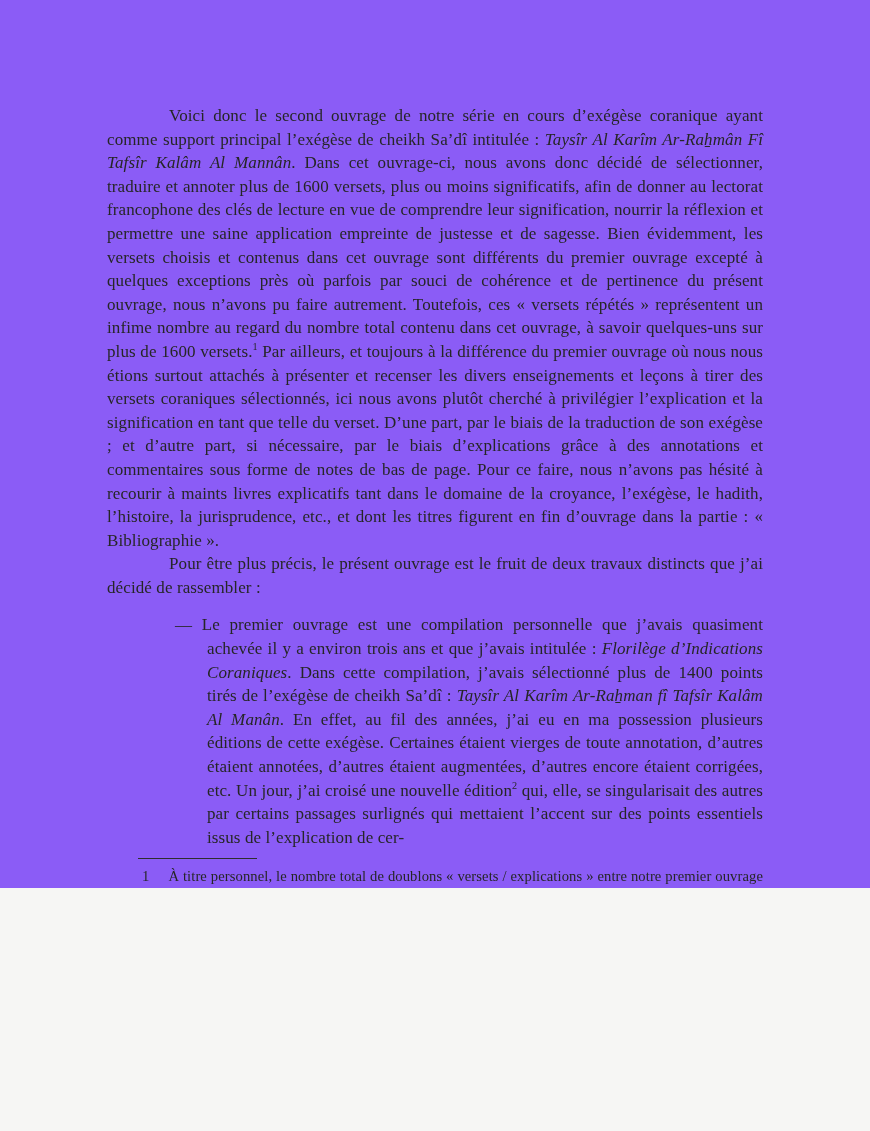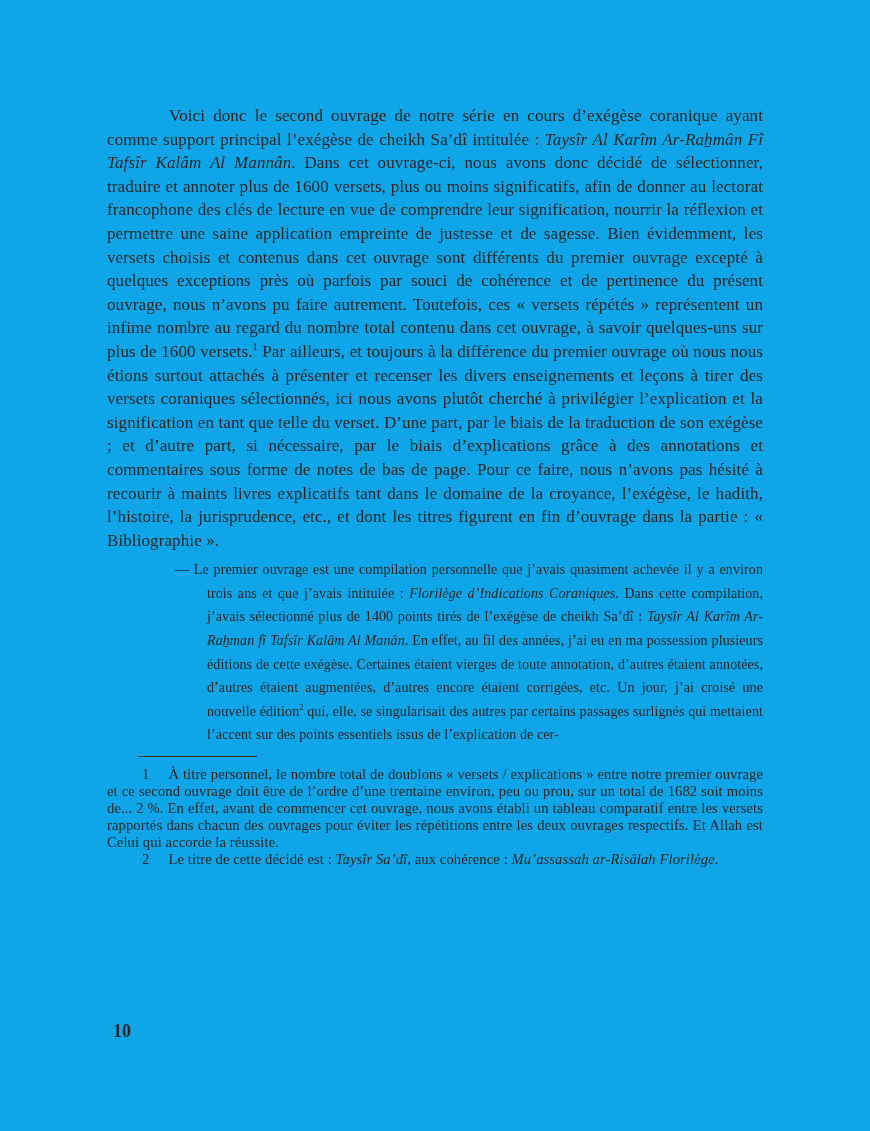--- a/index.html
+++ b/index.html
@@ -3,45 +3,45 @@
 <meta charset="utf-8">
 <style>
   html, body { margin: 0; padding: 0; }
   body {
     width: 870px; height: 1131px;
     background: #f6f6f4;
     font-family: "Liberation Serif", "DejaVu Serif", serif;
   }
   .page {
     position: relative;
-    width: 870px; height: 1131px;
-    background: #0ea5e9;
+    width: 870px; height: 888px;
+    background: #8b5cf6;
     color: #262626;
     overflow: hidden;
   }
   .content {
     position: absolute;
     left: 107px; top: 104px;
     width: 656px;
   }
   p { margin: 0; }
   .paragraph {
     font-size: 17px;
     line-height: 23.6px;
     text-align: justify;
     text-indent: 62px;
     letter-spacing: 0.1px;
   }
   .list-item {
-    font-size: 14px;
+    font-size: 17px;
     line-height: 23.6px;
     text-align: justify;
     padding-left: 100px;
     text-indent: -32px;
-    margin-top: 6px;
+    margin-top: 14px;
     letter-spacing: 0.1px;
   }
   .footnote-sep {
     width: 119px;
     height: 0;
     border-top: 1.4px solid #2e2e2e;
     margin: 9px 0 9px 31px;
   }
   .footnote {
     font-size: 14.6px;
@@ -66,20 +66,21 @@
     color: #232323;
   }
 </style>
 </head>
 <body>
 
 <div class="page">
   <div class="content">
     <main>
         <p class="paragraph"><span>Voici donc le second ouvrage de notre série en cours d’exégèse coranique ayant comme support principal l’exégèse de cheikh Sa’dî intitulée : </span><i>Taysîr Al Karîm Ar-Raẖmân Fî Tafsîr Kalâm Al Mannân</i><span>. Dans cet ouvrage-ci, nous avons donc décidé de sélectionner, traduire et annoter plus de 1600 versets, plus ou moins significatifs, afin de donner au lectorat francophone des clés de lecture en vue de comprendre leur signification, nourrir la réflexion et permettre une saine application empreinte de justesse et de sagesse. Bien évidemment, les versets choisis et contenus dans cet ouvrage sont différents du premier ouvrage excepté à quelques exceptions près où parfois par souci de cohérence et de pertinence du présent ouvrage, nous n’avons pu faire autrement. Toutefois, ces « versets répétés » représentent un infime nombre au regard du nombre total contenu dans cet ouvrage, à savoir quelques-uns sur plus de 1600 versets.</span><sup>1</sup><span> Par ailleurs, et toujours à la différence du premier ouvrage où nous nous étions surtout attachés à présenter et recenser les divers enseignements et leçons à tirer des versets coraniques sélectionnés, ici nous avons plutôt cherché à privilégier l’explication et la signification en tant que telle du verset. D’une part, par le biais de la traduction de son exégèse ; et d’autre part, si nécessaire, par le biais d’explications grâce à des annotations et commentaires sous forme de notes de bas de page. Pour ce faire, nous n’avons pas hésité à recourir à maints livres explicatifs tant dans le domaine de la croyance, l’exégèse, le hadith, l’histoire, la jurisprudence, etc., et dont les titres figurent en fin d’ouvrage dans la partie :  « Bibliographie ».</span></p>
+        <p class="paragraph"><span>Pour être plus précis, le présent ouvrage est le fruit de deux travaux distincts que j’ai décidé de rassembler :</span></p>
         <p class="list-item"><span>— Le premier ouvrage est une compilation personnelle que j’avais quasiment achevée il y a environ trois ans et que j’avais intitulée : </span><i>Florilège d’Indications Coraniques</i><span>. Dans cette compilation, j’avais sélectionné plus de 1400 points tirés de l’exégèse de cheikh Sa’dî : </span><i>Taysîr Al Karîm Ar-Raẖman fî Tafsîr Kalâm Al Manân</i><span>. En effet, au fil des années, j’ai eu en ma possession plusieurs éditions de cette exégèse. Certaines étaient vierges de toute annotation, d’autres étaient annotées, d’autres étaient augmentées, d’autres encore étaient corrigées, etc. Un jour, j’ai croisé une nouvelle édition</span><sup>2</sup><span> qui, elle, se singularisait des autres par certains passages surlignés qui mettaient l’accent sur des points essentiels issus de l’explication de cer-</span></p>
       </main>
     <div class="footnote-sep"></div>
     <section>
         <p class="footnote"><span class="fn-num">1</span><span>À titre personnel, le nombre total de doublons « versets / explications » entre notre premier ouvrage et ce second ouvrage doit être de l’ordre d’une trentaine environ, peu ou prou, sur un total de 1682 soit moins de... 2 %. En effet, avant de commencer cet ouvrage, nous avons établi un tableau comparatif entre les versets rapportés dans chacun des ouvrages pour éviter les répétitions entre les deux ouvrages respectifs. Et Allah est Celui qui accorde la réussite.</span></p>
         <p class="footnote"><span class="fn-num">2</span><span>Le titre de cette décidé est : </span><i>Taysîr Sa’dî</i><span>, aux cohérence : </span><i>Mu’assassah ar-Risâlah Florilège</i><span>.</span></p>
       </section>
   </div>
   <div class="page-number">10</div>
 </div>

